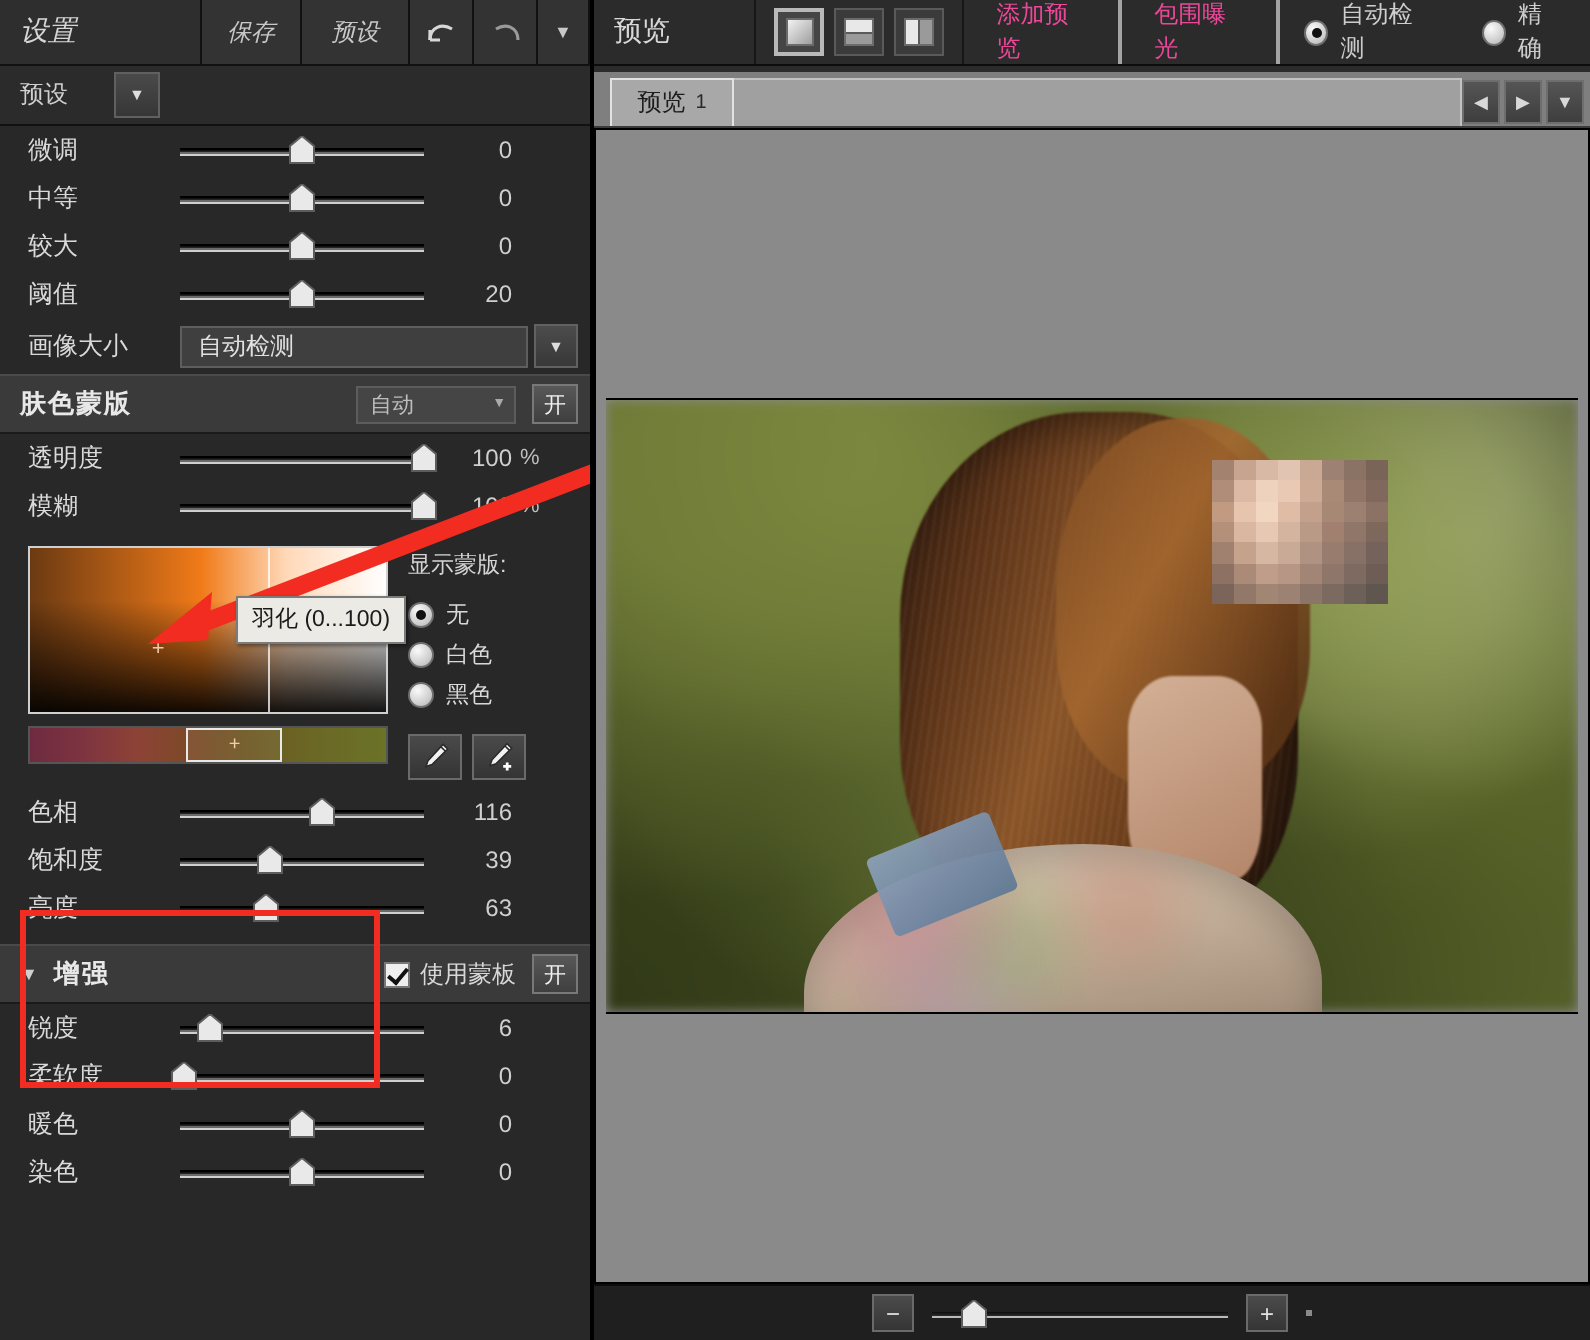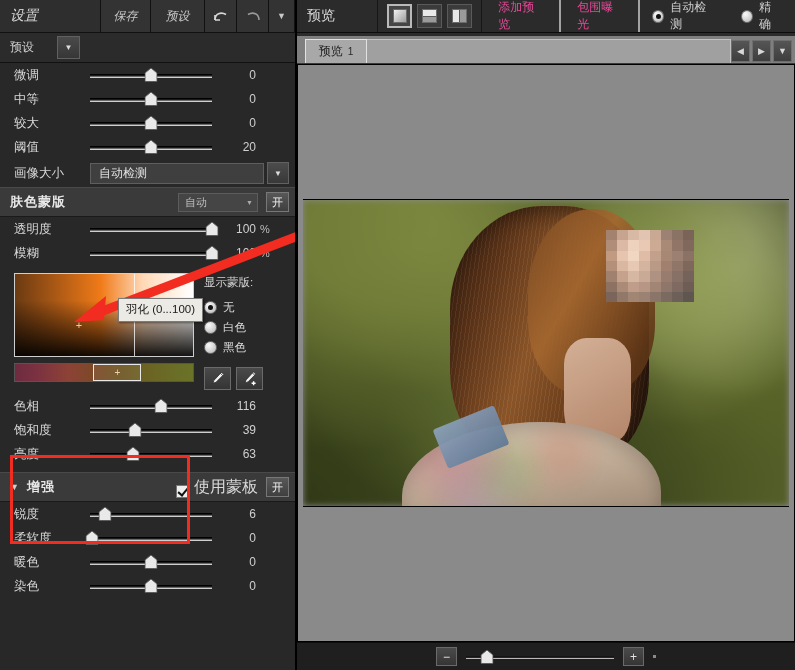--- a/index.html
+++ b/index.html
@@ -108,21 +108,21 @@
     position: absolute; right: 4px; top: 50%; transform: translateY(-50%);
     font-size: 7px; color: #aaa;
   }
   .hd-toggle {
     width: 23px; height: 20px;
     background: linear-gradient(#585858,#3f3f3f);
     border: 1px solid #787878;
     display: flex; align-items: center; justify-content: center;
     font-size: 11px; color: #f0f0f0;
   }
-  .chk-wrap { display: flex; align-items: flex-end; gap: 5px; font-size: 16px; color: #d8d8d8; }
+  .chk-wrap { display: flex; align-items: center; gap: 5px; font-size: 12px; color: #d8d8d8; }
   .chkbox {
     width: 13px; height: 13px; background: #efefef; border: 1px solid #777;
     position: relative;
   }
   .chkbox.on::after {
     content: "";
     position: absolute; left: 3px; top: 0px;
     width: 4px; height: 8px;
     border: solid #111; border-width: 0 2px 2px 0;
     transform: rotate(40deg);

